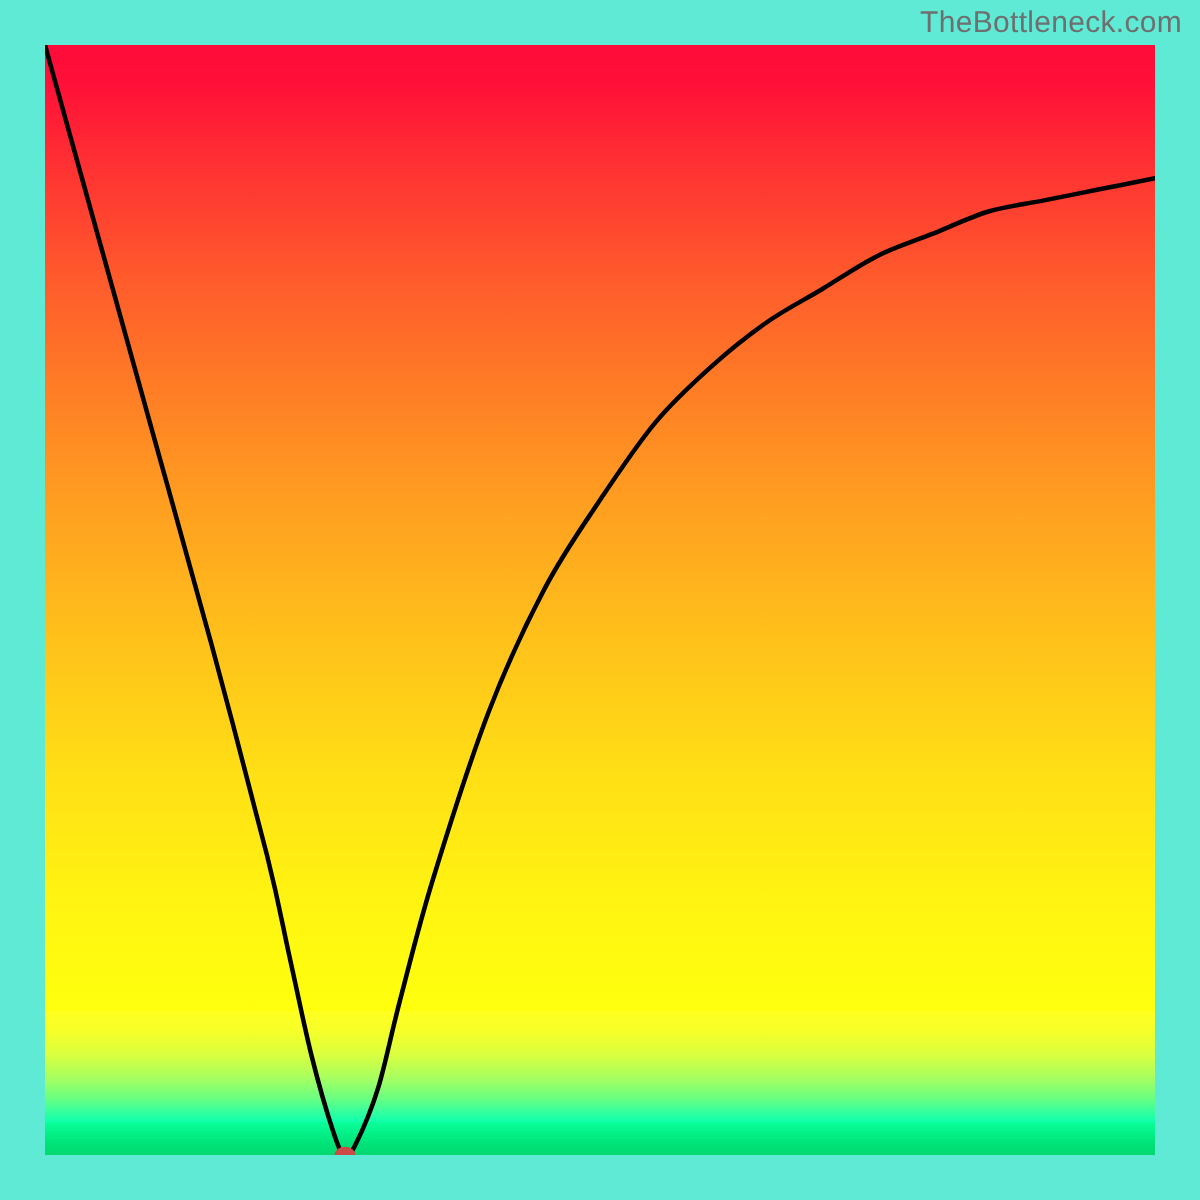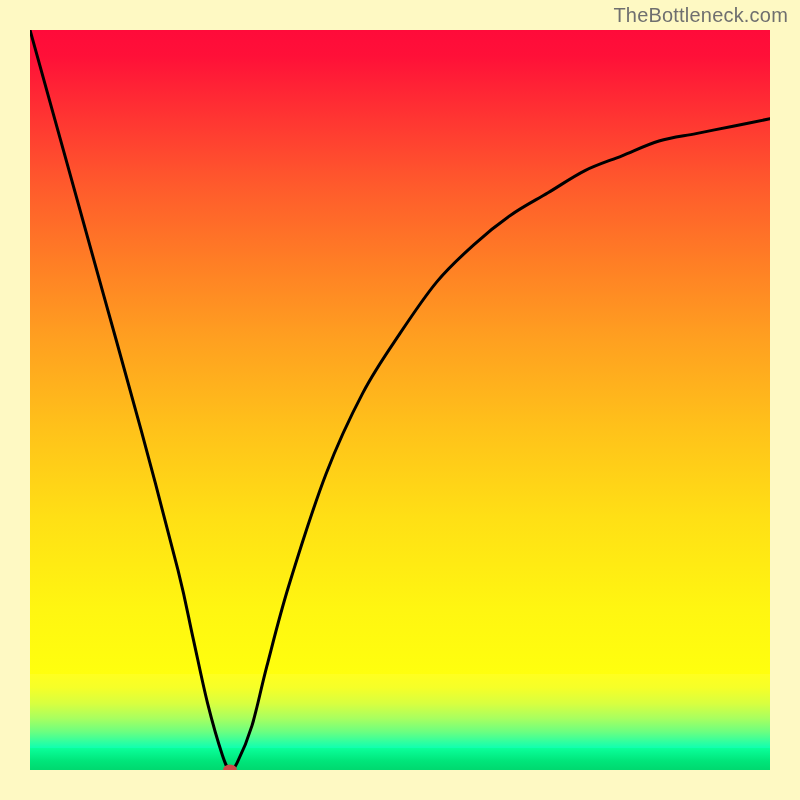--- a/index.html
+++ b/index.html
@@ -10,21 +10,21 @@
     background: #000;
     overflow: hidden;
     font-family: Arial, Helvetica, sans-serif;
   }
   .frame {
     position: absolute;
     left: 0;
     top: 0;
     width: 800px;
     height: 800px;
-    background: #fef9c3;
+    background: #5eead4;
   }
   .plot {
     position: absolute;
     left: 30px;
     top: 30px;
     width: 740px;
     height: 740px;
     overflow: hidden;
   }
   .gradient {

